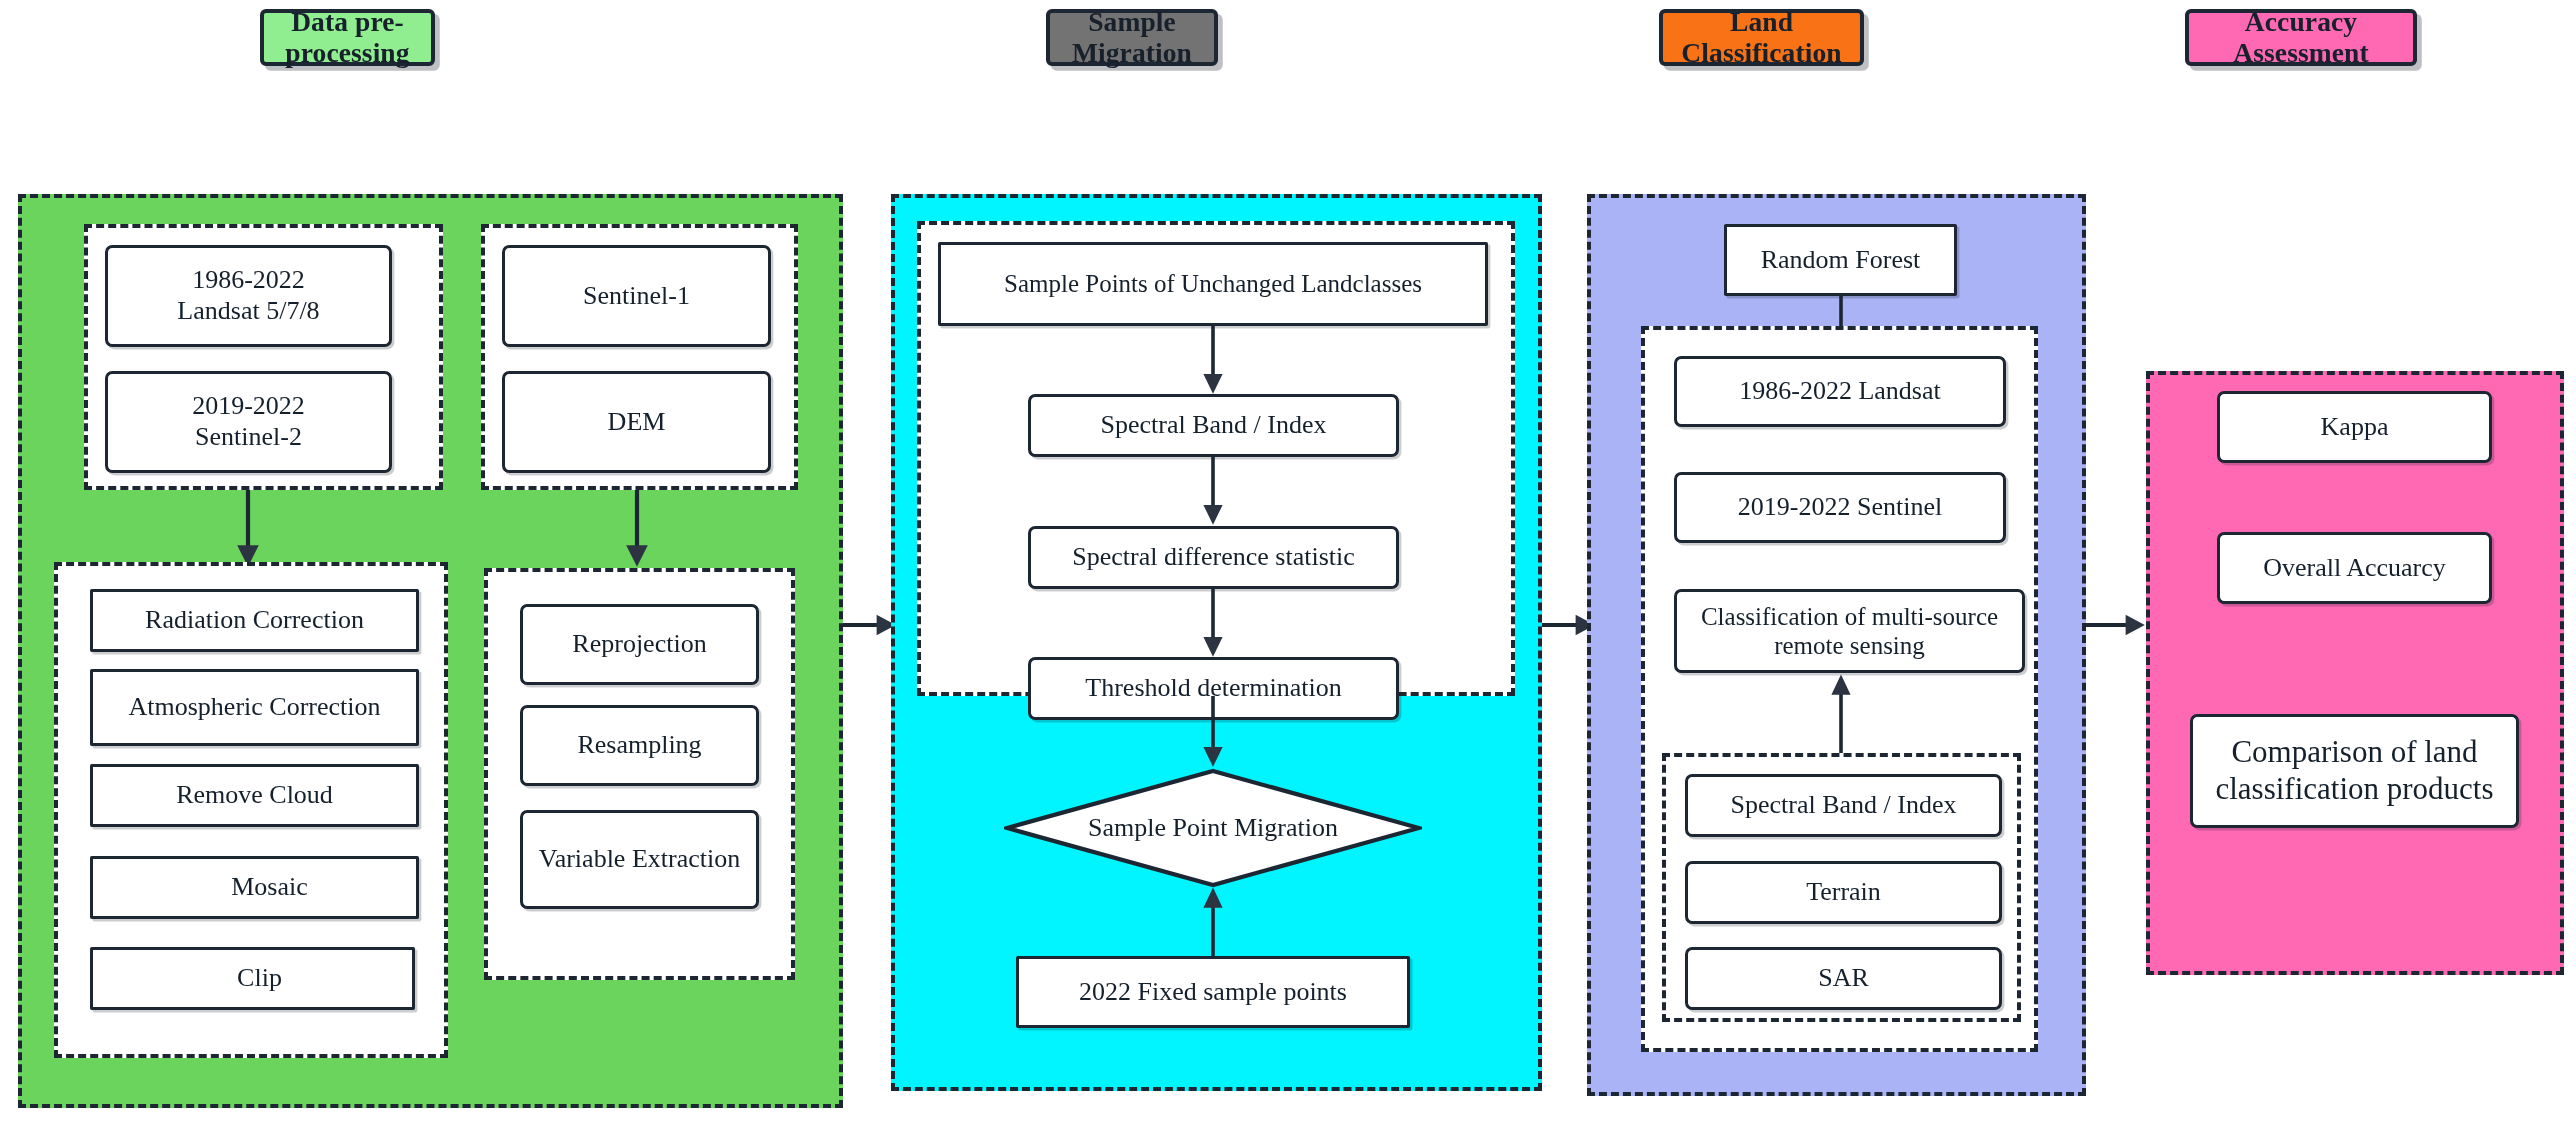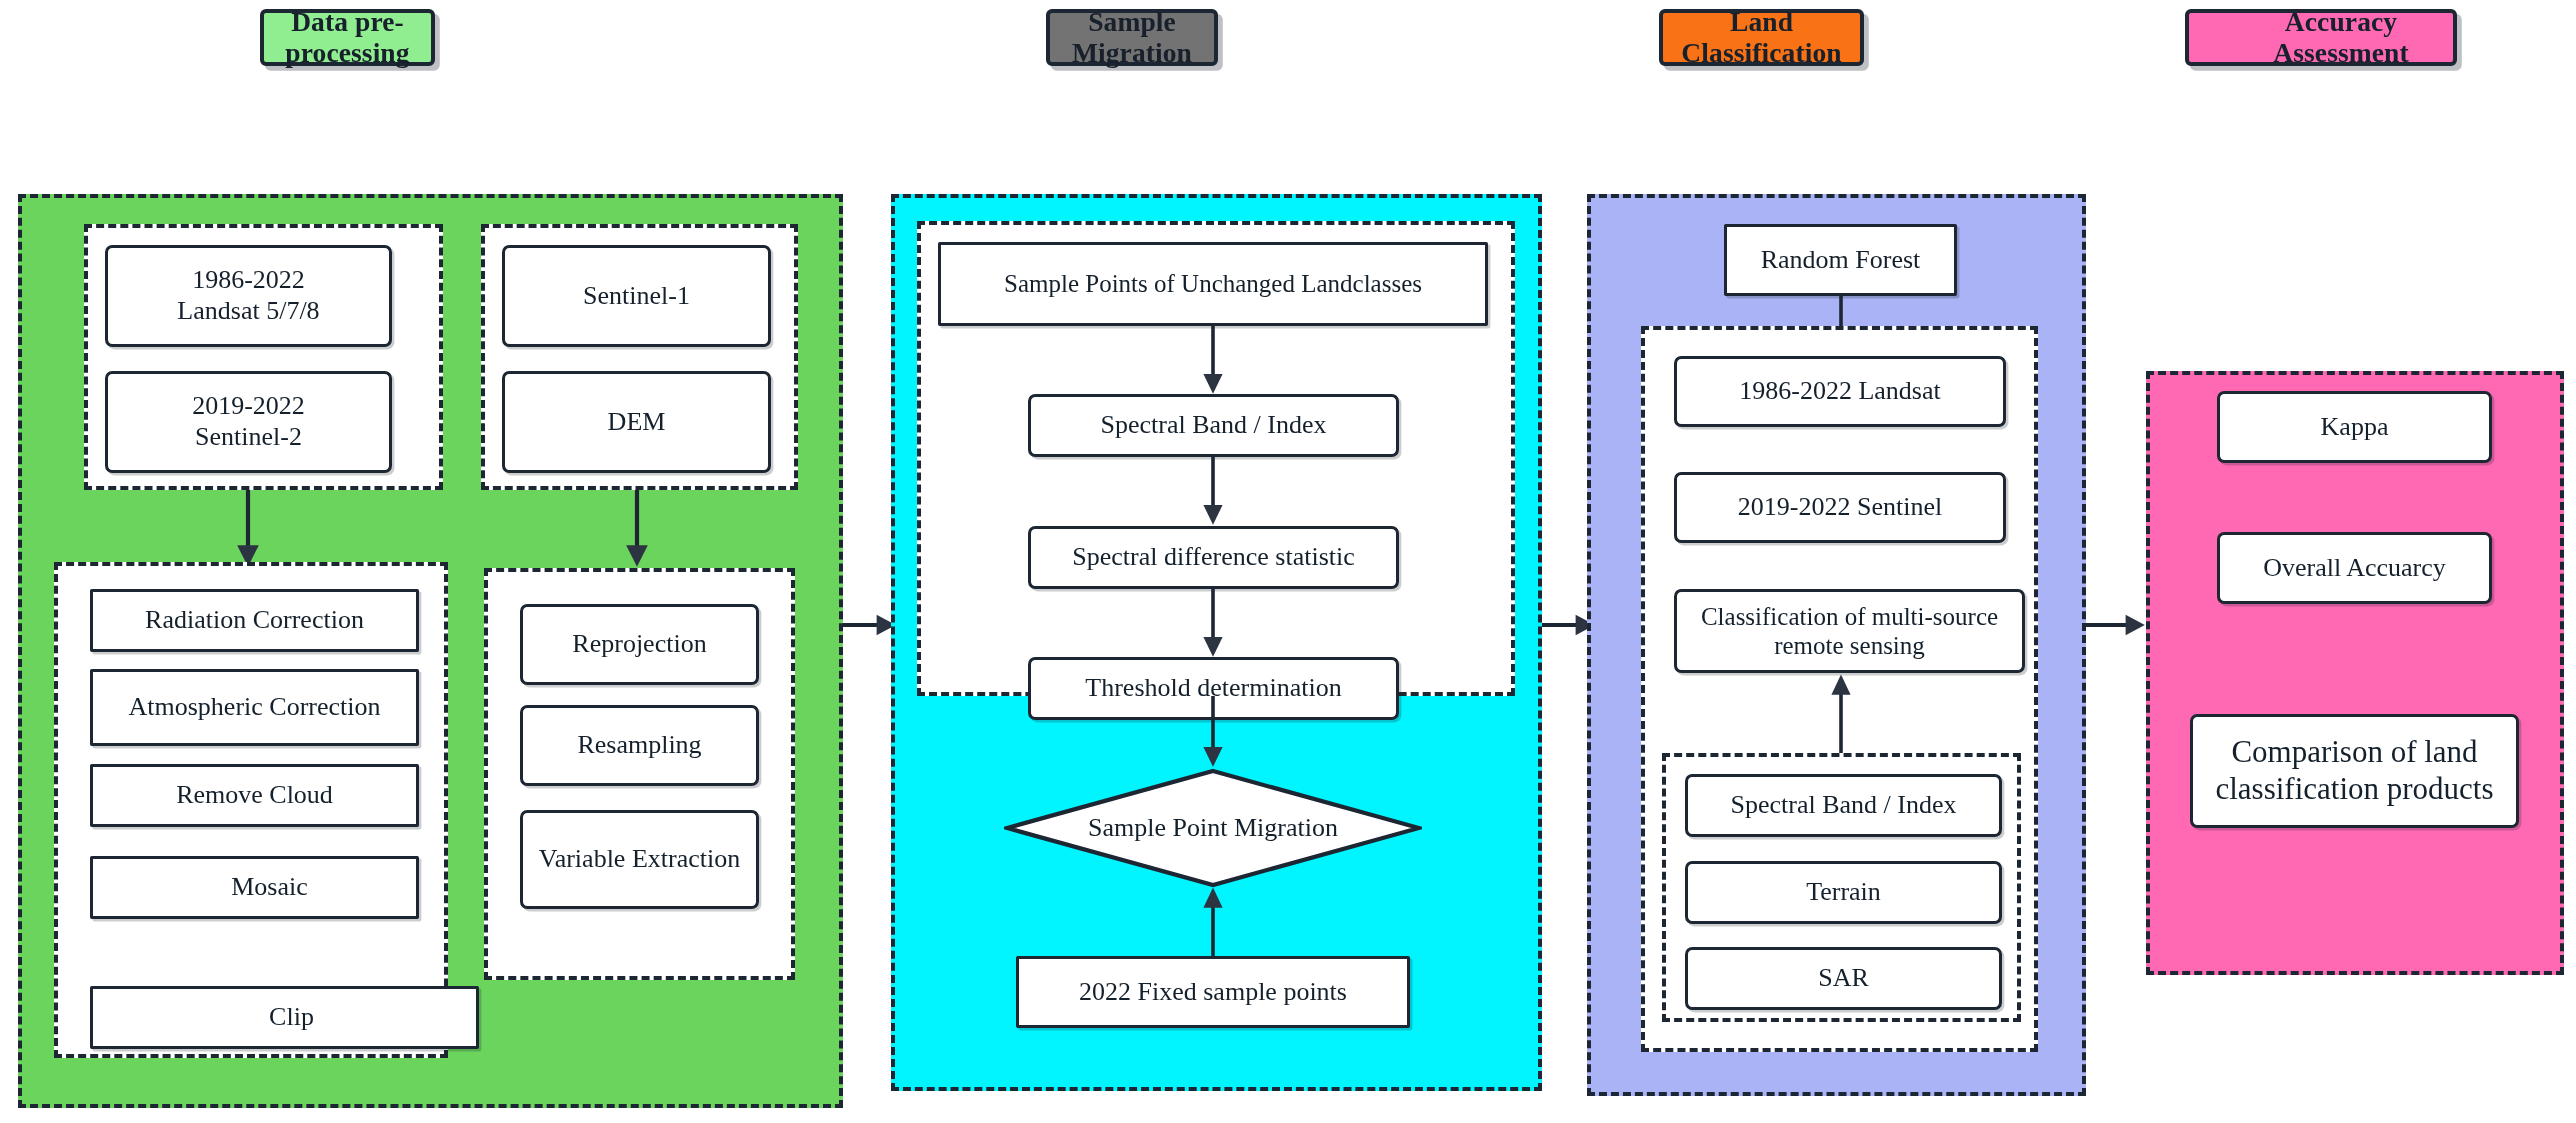--- a/index.html
+++ b/index.html
@@ -98,21 +98,21 @@
 </div>
 
 <div class="hdr" style="left:1046px; top:9px; width:164px; height:49px; background:#737373;">
   <span>Sample Migration</span>
 </div>
 
 <div class="hdr" style="left:1659px; top:9px; width:197px; height:49px; background:#f97316;">
   <span>Land Classification</span>
 </div>
 
-<div class="hdr" style="left:2185px; top:9px; width:224px; height:49px; background:#ff69b4;padding-left:40px;">
+<div class="hdr" style="left:2185px; top:9px; width:224px; height:49px; background:#ff69b4;">
   <span>Accuracy Assessment</span>
 </div>
 
 <div class="panel" style="left:18px; top:194px; width:825px; height:914px; background:#6bd45d;">
 </div>
 
   <div class="group" style="left:84px; top:224px; width:359px; height:266px;"></div>
 
   <div class="node" style="left:105px; top:245px; width:287px; height:102px;"></div>
   <div class="node" style="left:105px; top:245px; width:287px; height:102px; background:transparent; border:none; box-shadow:none; flex-direction:column;">
@@ -154,21 +154,21 @@
   </div>
   <div class="node sharp" style="left:90px; top:669px; width:329px; height:77px;">
     <span>Atmospheric Correction</span>
   </div>
   <div class="node sharp" style="left:90px; top:764px; width:329px; height:63px;">
     <span>Remove Cloud</span>
   </div>
   <div class="node sharp" style="left:90px; top:856px; width:329px; height:63px;padding-left:36px;">
     <span>Mosaic</span>
   </div>
-  <div class="node sharp" style="left:90px; top:986px; width:389px; height:63px;padding-left:20px;">
+  <div class="node sharp" style="left:90px; top:947px; width:325px; height:63px;padding-left:20px;">
     <span>Clip</span>
   </div>
 
   <div class="group" style="left:484px; top:568px; width:311px; height:412px;"></div>
 
   <div class="node" style="left:520px; top:604px; width:239px; height:81px;">
     <span>Reprojection</span>
   </div>
   <div class="node" style="left:520px; top:705px; width:239px; height:81px;">
     <span>Resampling</span>

